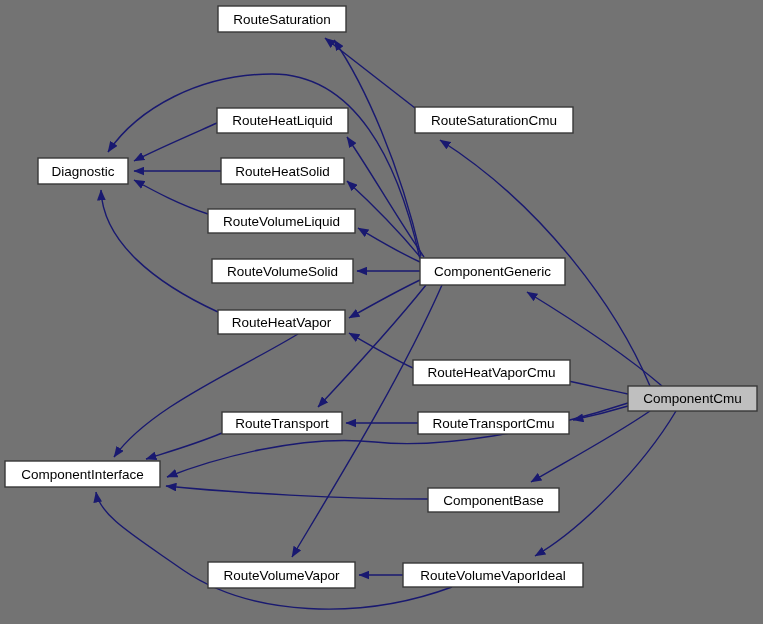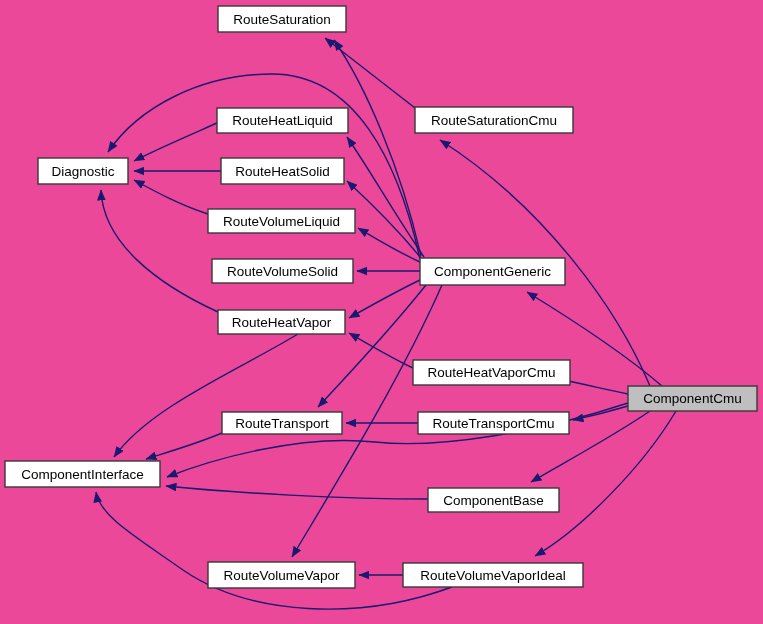--- a/index.html
+++ b/index.html
@@ -5,21 +5,21 @@
   html, body {
     margin: 0;
     padding: 0;
     background: #ffffff;
     font-family: "Liberation Sans", "DejaVu Sans", sans-serif;
   }
   .stage {
     position: relative;
     width: 763px;
     height: 624px;
-    background: #ec4899;
+    background: #737373;
     overflow: hidden;
   }
   svg { display: block; }
   .edge {
     fill: none;
     stroke-width: 1.4px;
   }
   .node-rect {
     stroke-width: 1.4px;
   }

